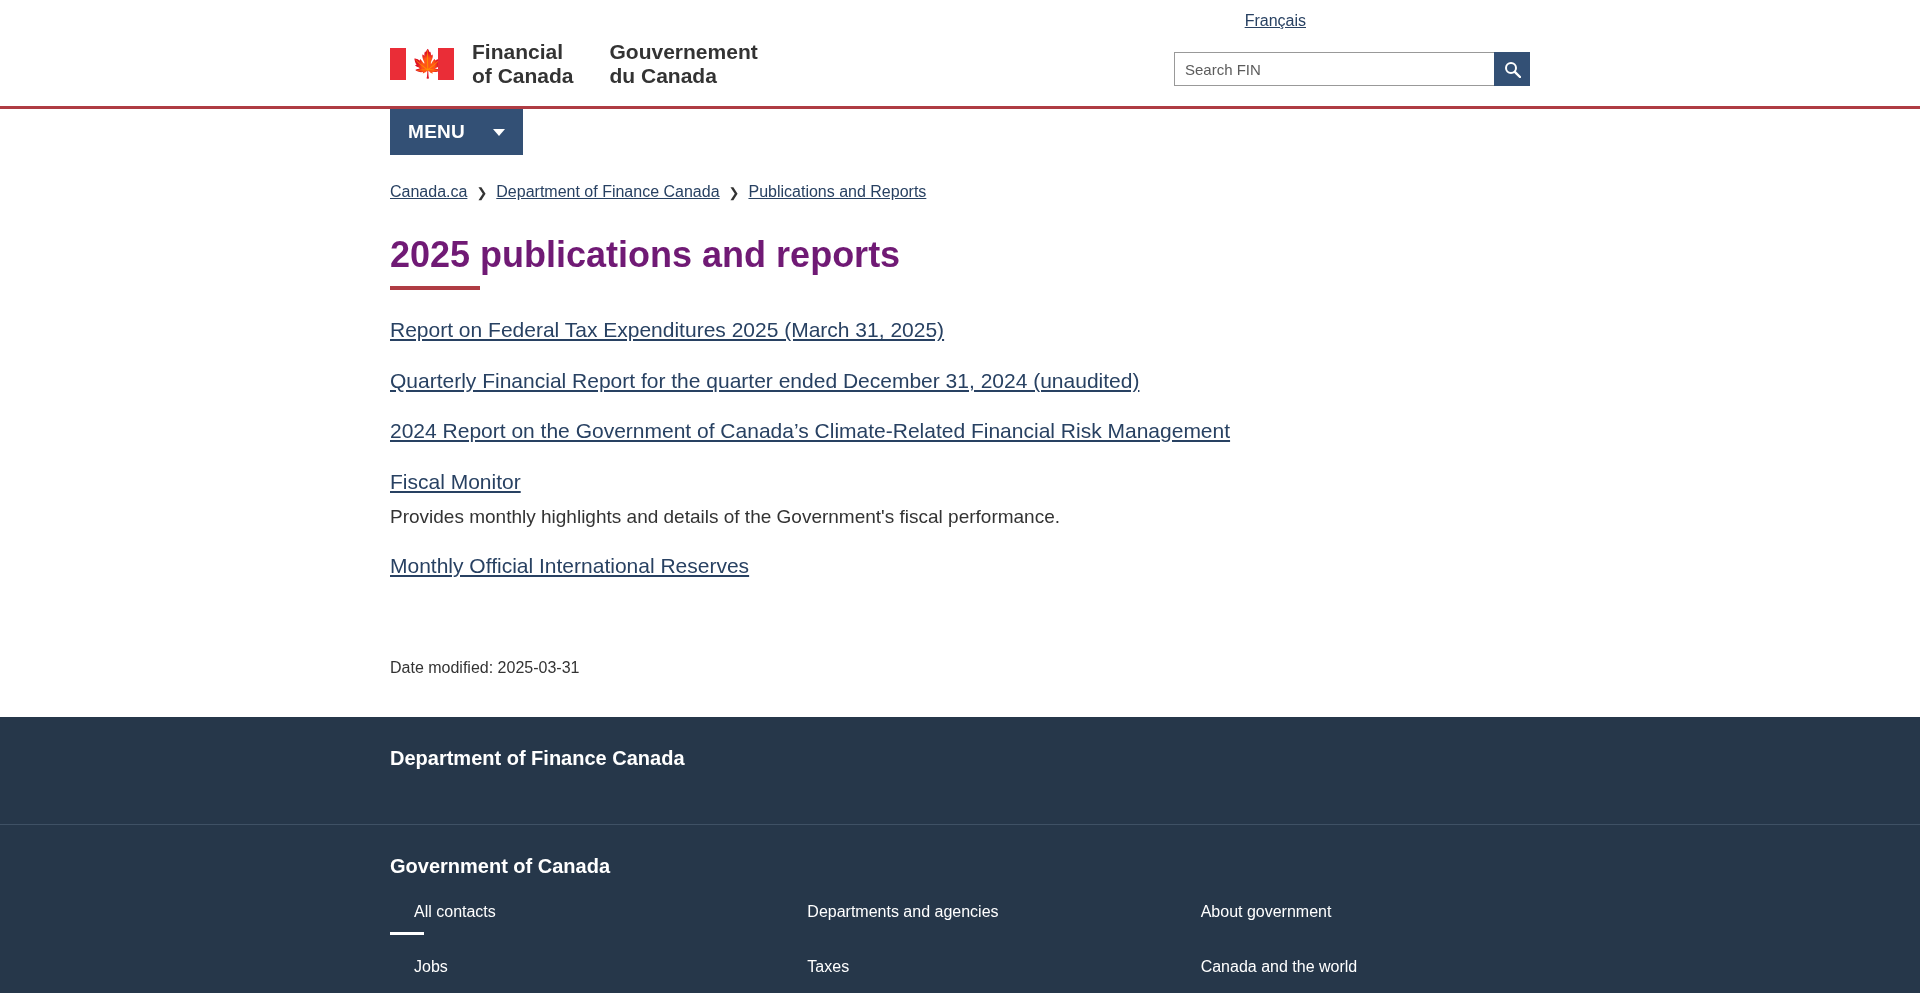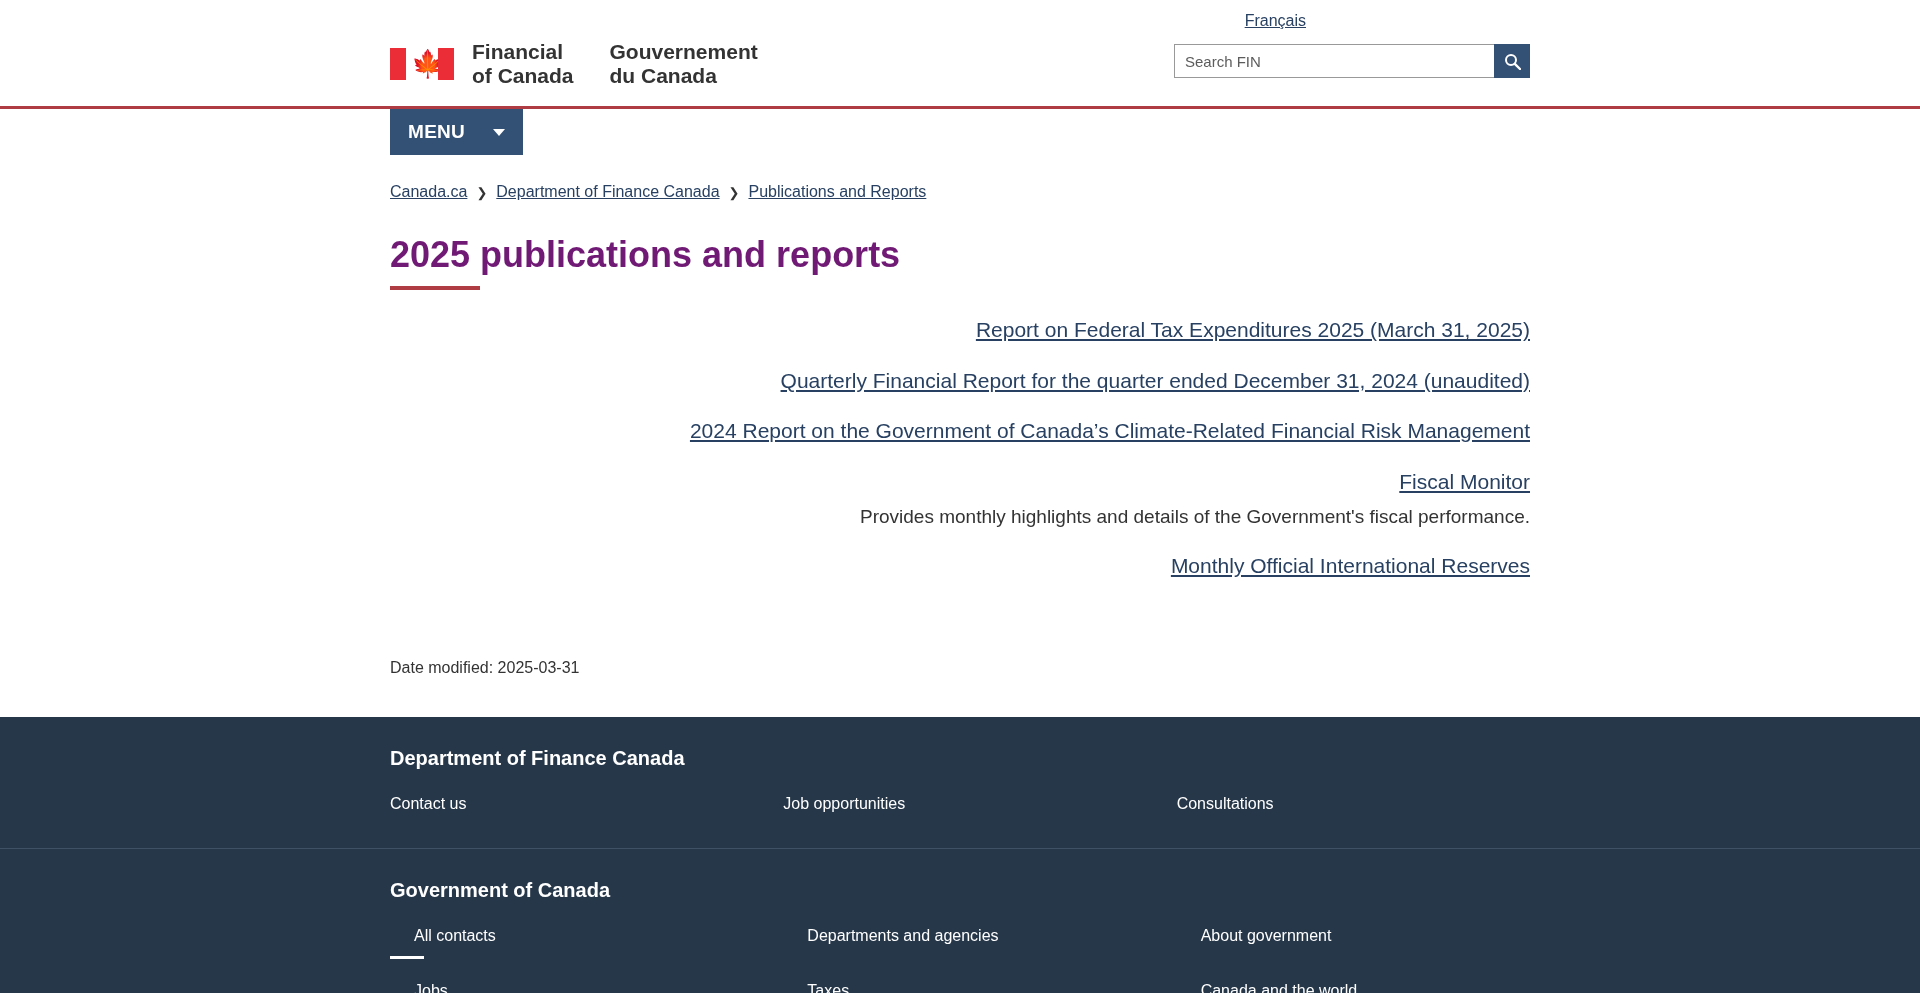--- a/index.html
+++ b/index.html
@@ -85,21 +85,21 @@
     line-height: 1.15;
     font-weight: 700;
     color: #333333;
   }
   .wordmark span { display: block; }
 
   .search-wrap {
     display: flex;
     align-items: stretch;
     height: 34px;
-    margin-top: 4px;
+    margin-top: 12px;
   }
   .search-input {
     width: 320px;
     height: 34px;
     padding: 4px 10px;
     font-size: 15px;
     color: #333;
     border: 1px solid #999;
     border-right: none;
     border-radius: 0;
@@ -189,21 +189,21 @@
     line-height: 1.2;
     font-family: "Liberation Sans", sans-serif;
   }
   .title-rule {
     width: 90px;
     height: 4px;
     background: #af3c43;
     margin: 0 0 26px 0;
   }
   .pub-list { margin: 0; padding: 0; }
-  .pub-item { margin: 0 0 22px 0; text-align: right; }
+  .pub-item { margin: 0 0 22px 0; }
   .pub-link {
     font-size: 21px;
     color: #284162;
     text-decoration: underline;
     cursor: pointer;
     line-height: 1.35;
   }
   .pub-desc {
     font-size: 19px;
     color: #333333;
@@ -361,25 +361,20 @@
 
     </div>
 
     <div class="date-modified">Date modified: 2025-03-31</div>
   </main>
 
   <footer>
 
     <div class="footer-dept">
       <h2>Department of Finance Canada</h2>
-      <div class="footer-cols">
-        <a class="footer-link">Contact us</a>
-        <a class="footer-link">Job opportunities</a>
-        <a class="footer-link">Consultations</a>
-      </div>
     </div>
 
     <div class="footer-gc">
       <h2>Government of Canada</h2>
       <div class="footer-cols">
 
         <div class="gc-col">
           <a class="footer-link">All contacts</a>
           <div class="col-rule"></div>
           <a class="footer-link">Jobs</a>

